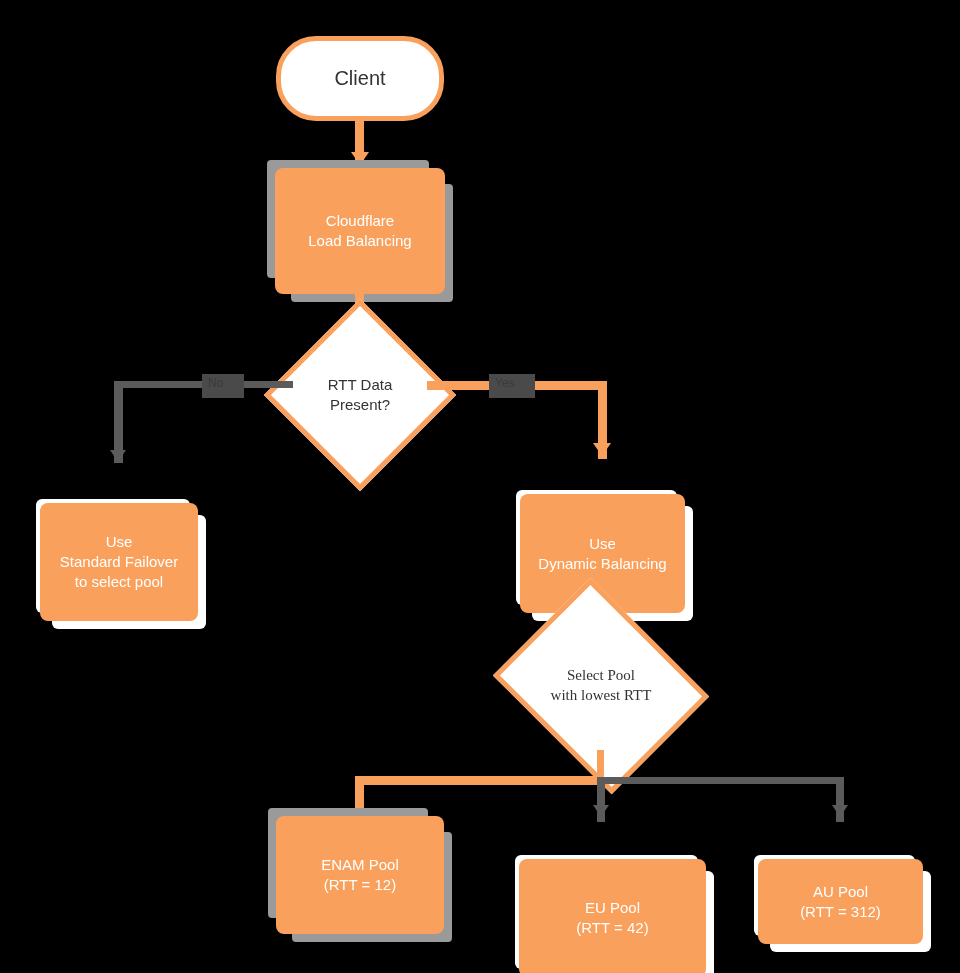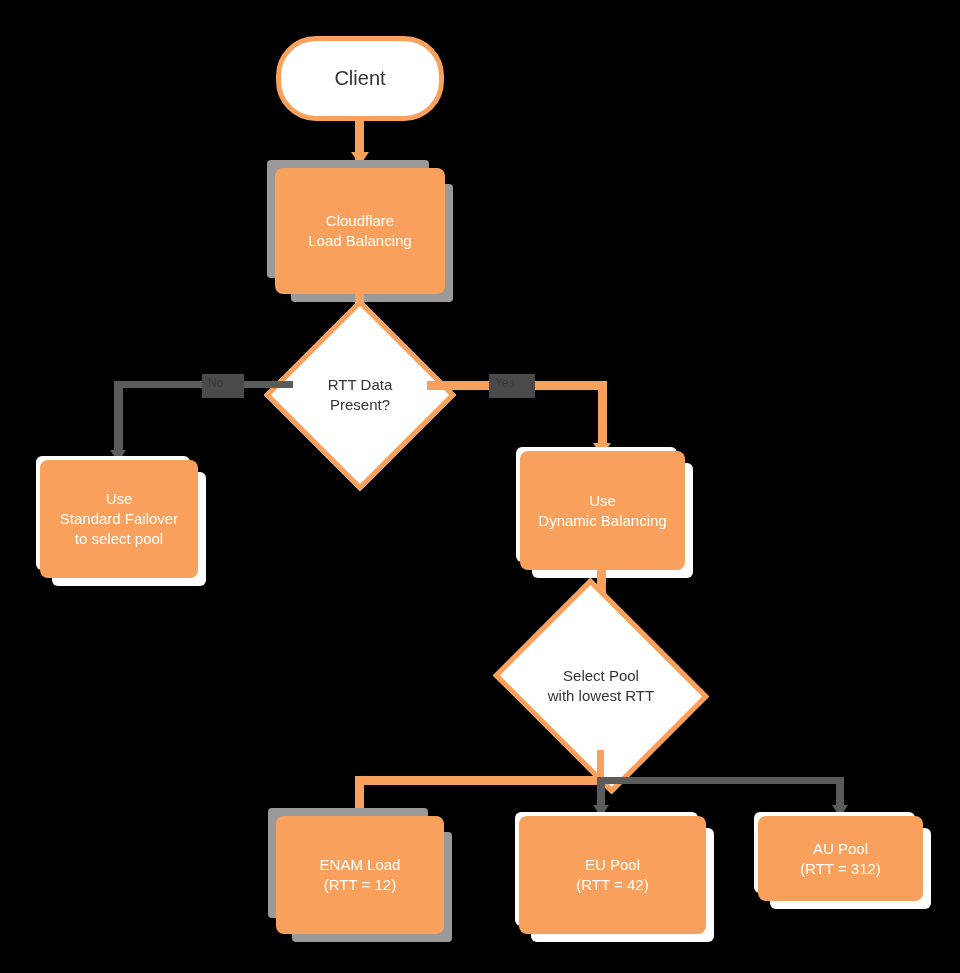--- a/index.html
+++ b/index.html
@@ -32,20 +32,21 @@
     background: #F9A05C;
     border-radius: 8px;
     color: #FFFFFF;
     font-size: 15px;
   }
   .box.shadow-grey {
     box-shadow: -12px -12px 0 -4px #9a9a9a, 12px 12px 0 -4px #9a9a9a;
   }
   .box.shadow-white {
     box-shadow: 10px 10px 0 -2px #ffffff, -6px -6px 0 -2px #ffffff;
+    margin-top: 43px;
   }
 
   
   .stadium {
     background: #FFFFFF;
     border: 5px solid #F9A05C;
     border-radius: 40px;
     color: #333333;
     font-size: 20px;
   }
@@ -166,21 +167,21 @@
   <div class="node box shadow-white" style="left:520px; top:451px; width:165px; height:119px;">
     <div>
       <div>Use</div>
       <div>Dynamic Balancing</div>
     </div>
   </div>
 
   <div class="edge orange" style="left:597px; top:568px; width:9px; height:50px;"></div>
   <div class="arrow down orange" style="left:593px; top:604px;"></div>
 
-  <div class="diamond-wrap" style="left:517px; top:617px; width:168px; height:138px;">
+  <div class="diamond-wrap" style="left:517px; top:617px; width:168px; height:138px;font-family:Liberation Serif, serif;">
     <div class="diamond-shape"></div>
     <div class="diamond-label">
       <div>
         <div>Select Pool</div>
         <div>with lowest RTT</div>
       </div>
     </div>
   </div>
 
   <div class="edge orange" style="left:597px; top:750px; width:7px; height:32px;"></div>
@@ -193,21 +194,21 @@
   <div class="arrow down orange" style="left:351px; top:808px;"></div>
 
   <div class="edge grey" style="left:597px; top:777px; width:8px; height:45px;"></div>
   <div class="arrow down grey" style="left:593px; top:805px;"></div>
 
   <div class="edge grey" style="left:836px; top:777px; width:8px; height:45px;"></div>
   <div class="arrow down grey" style="left:832px; top:805px;"></div>
 
   <div class="node box shadow-grey" style="left:276px; top:816px; width:168px; height:118px;">
     <div>
-      <div>ENAM Load</div>
+      <div>ENAM Pool</div>
       <div>
         <span>(</span><span class="b">RTT = 12</span><span>)</span>
       </div>
     </div>
   </div>
 
   <div class="node box shadow-white" style="left:519px; top:816px; width:187px; height:118px;justify-content:center;">
     <div>
       <div>EU Pool</div>
       <div>(RTT = 42)</div>

